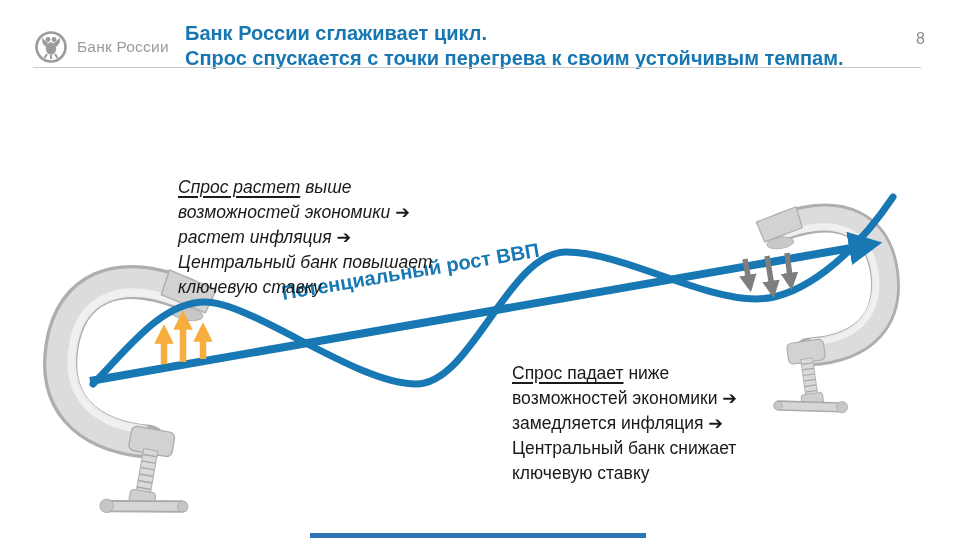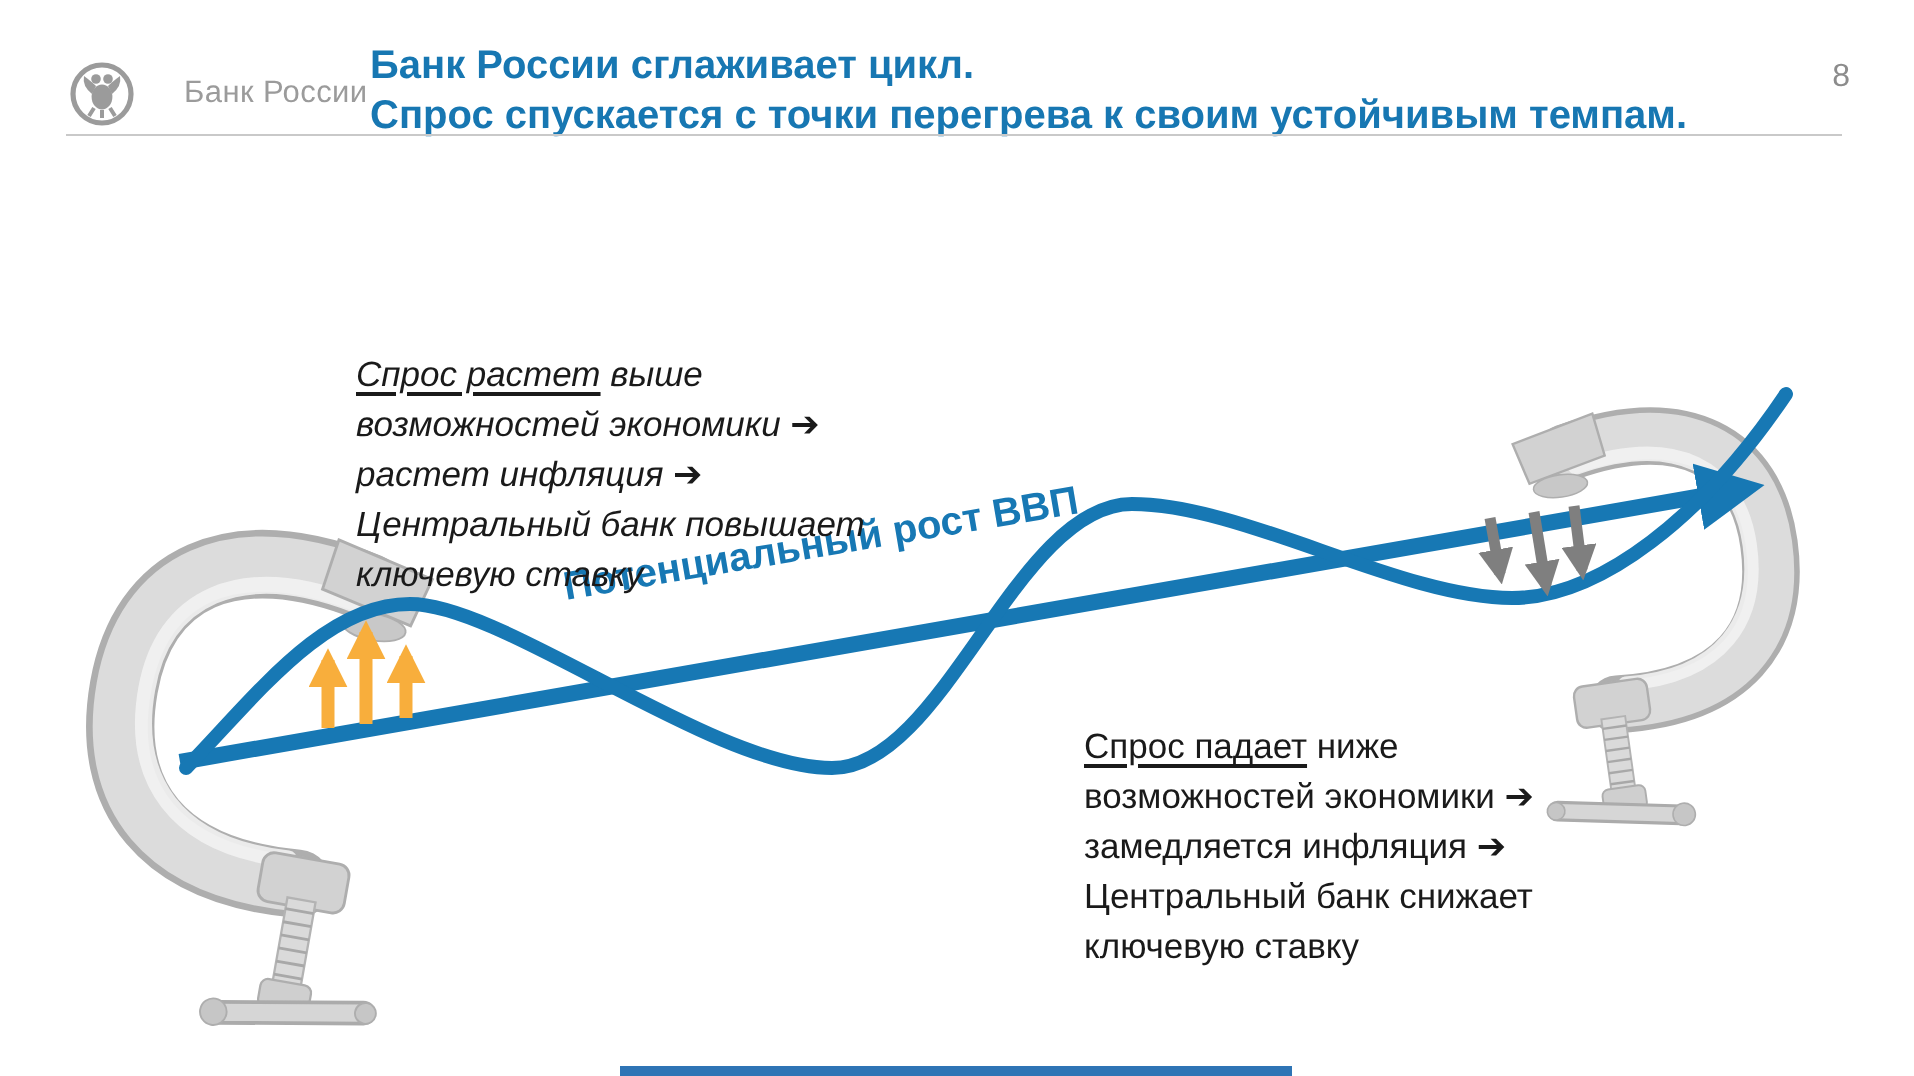--- a/index.html
+++ b/index.html
@@ -13,35 +13,35 @@
     --text-black:#1A1A1A;
     --logo-gray:#9B9B9B;
     --footer-blue:#2E74B5;
   }
   html,body{margin:0;padding:0;background:#fff;}
   .slide{
     position:relative;width:957px;height:538px;background:#ffffff;overflow:hidden;
     font-family:"Liberation Sans","DejaVu Sans",sans-serif;
   }
   
-  .logo{position:absolute;left:33px;top:29px;display:flex;align-items:center;gap:23px;}
+  .logo{position:absolute;left:33px;top:29px;display:flex;align-items:center;gap:8px;}
   .logo-text{color:var(--logo-gray);font-size:15.5px;letter-spacing:.2px;}
   .title{
     position:absolute;left:185px;top:21px;width:720px;
     color:var(--title-blue);font-size:20px;font-weight:bold;line-height:25px;
   }
   .page-number{position:absolute;right:32px;top:30px;color:#8C8C8C;font-size:16px;}
   .header-rule{position:absolute;left:33px;right:36px;top:67px;height:1px;background:#C9C9C9;}
   
   .note{
     position:absolute;color:var(--text-black);font-size:17.5px;line-height:25px;
     white-space:pre-line;
   }
   .note-left{left:178px;top:150px;width:310px;font-style:italic;}
-  .note-right{left:542px;top:336px;width:310px;}
+  .note-right{left:512px;top:336px;width:310px;}
   .u{text-decoration:underline;text-underline-offset:3px;text-decoration-thickness:1.5px;}
   
   .diagram-svg{position:absolute;left:0;top:0;width:957px;height:538px;}
   .trend-label-text{
     fill:var(--line-blue);font-family:"Liberation Sans","DejaVu Sans",sans-serif;
     font-size:20px;font-weight:bold;
   }
   
   .footer-bar{position:absolute;left:310px;bottom:0;width:336px;height:5px;background:var(--footer-blue);}
 </style>

